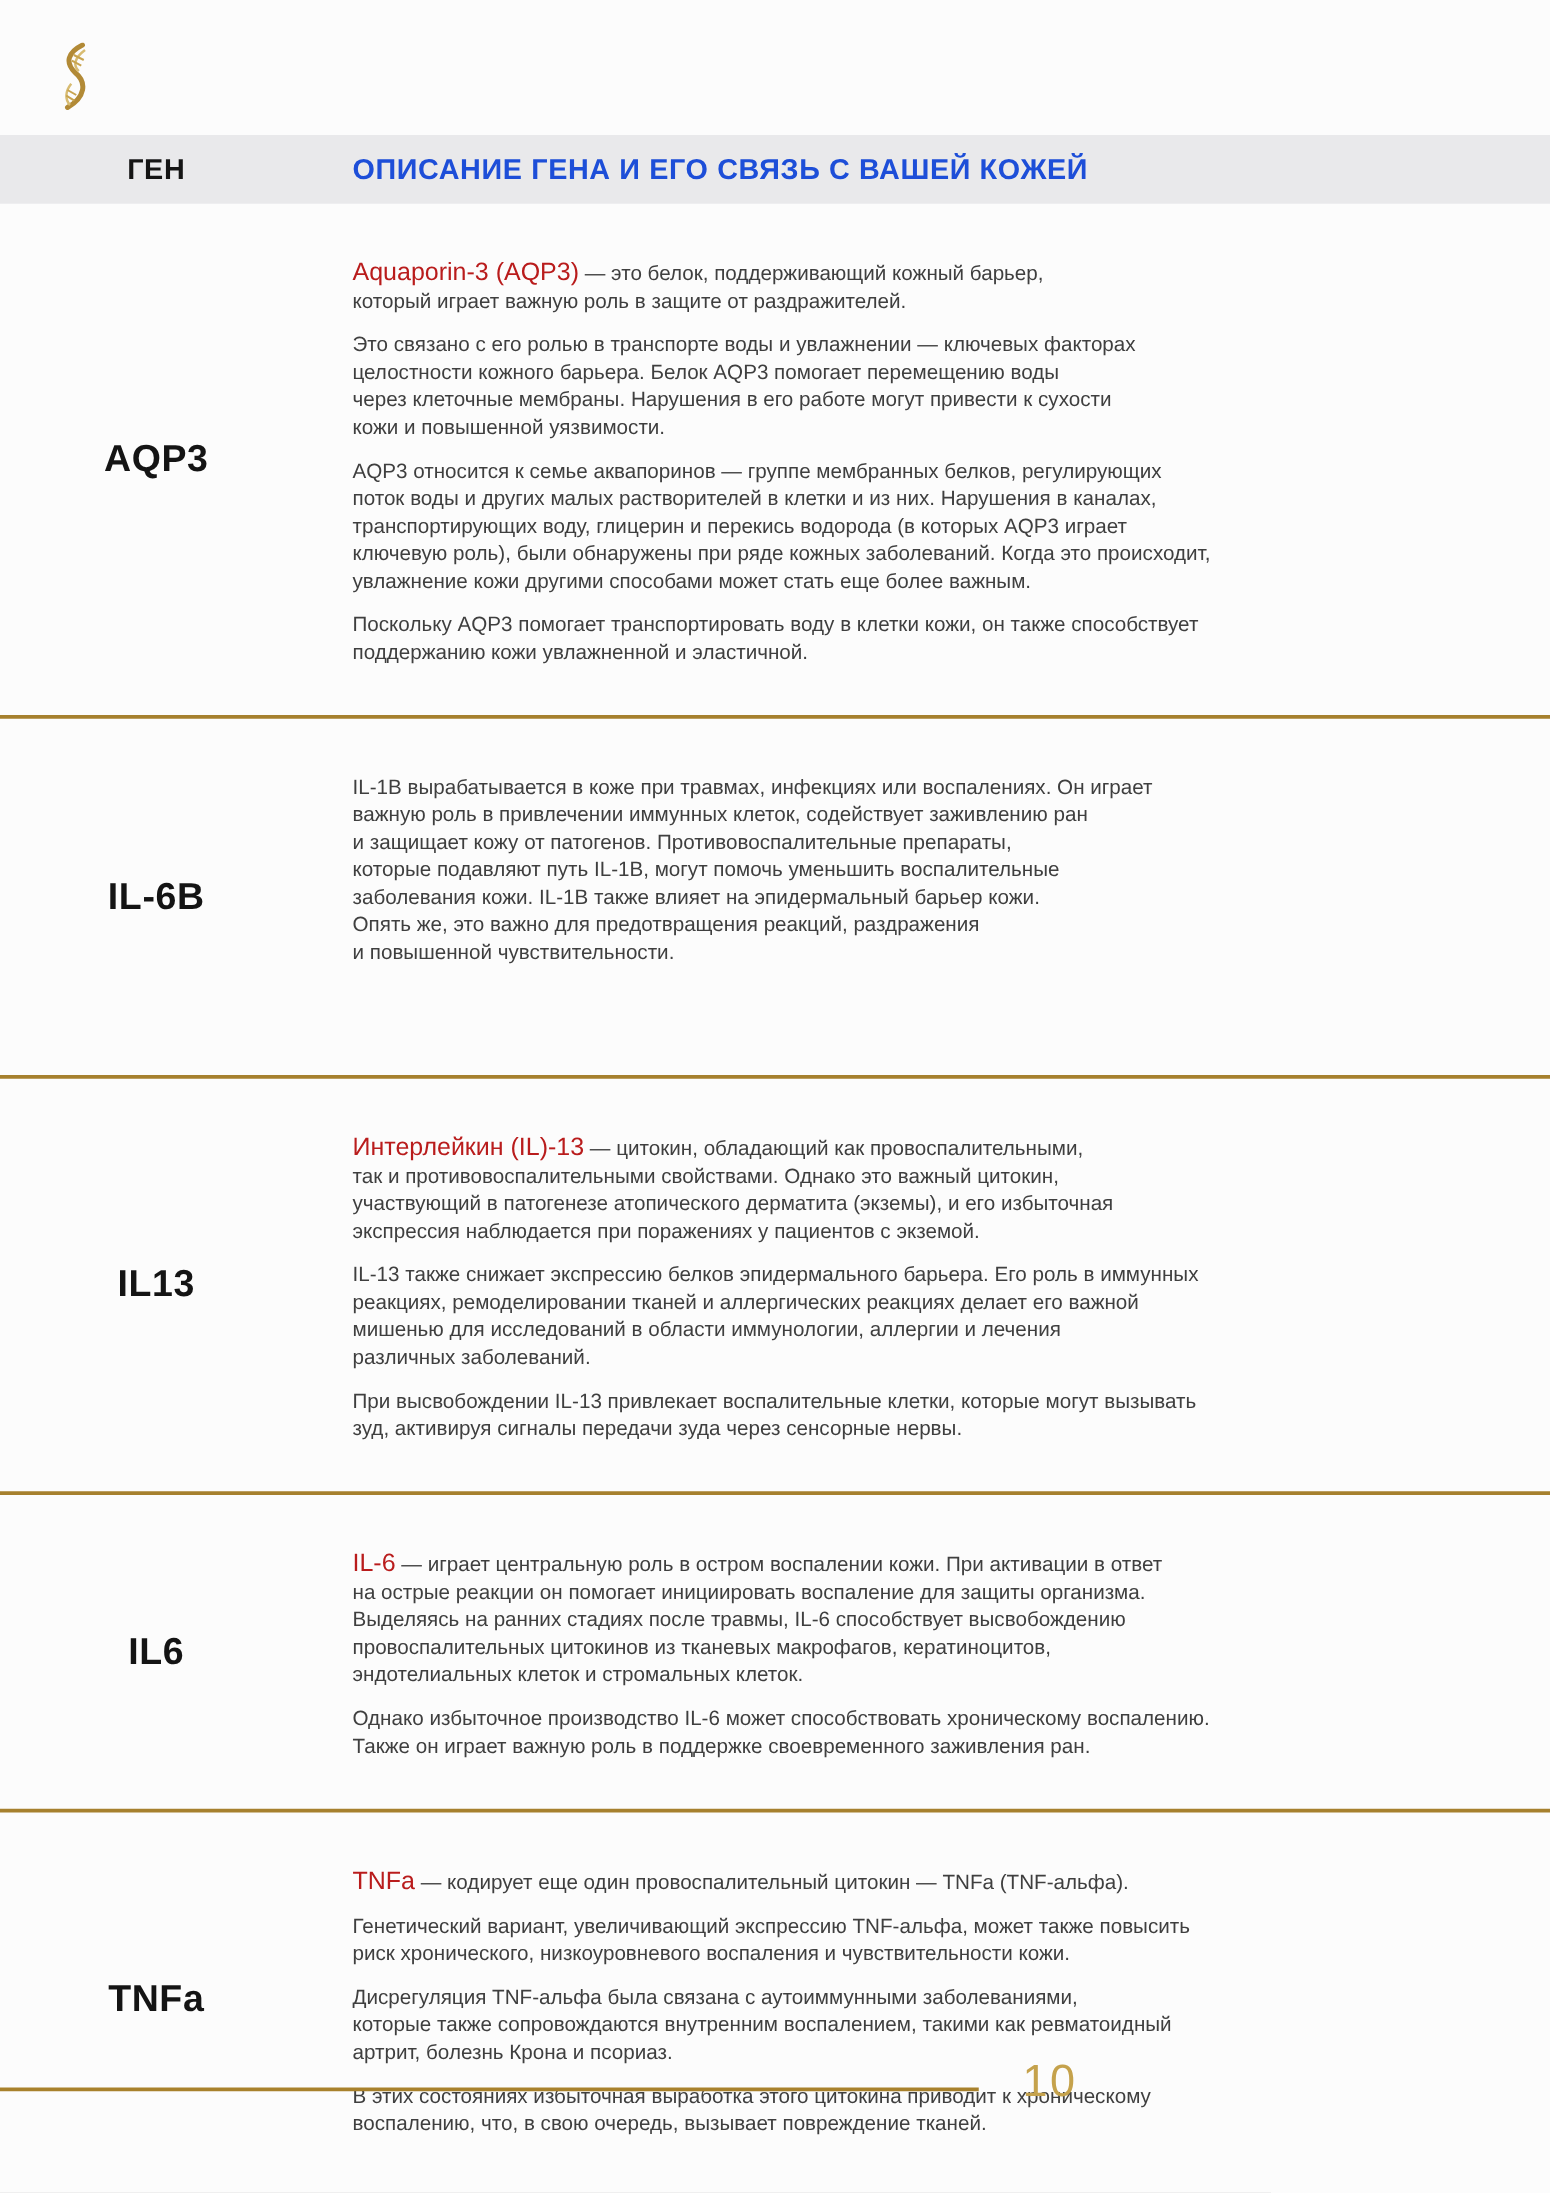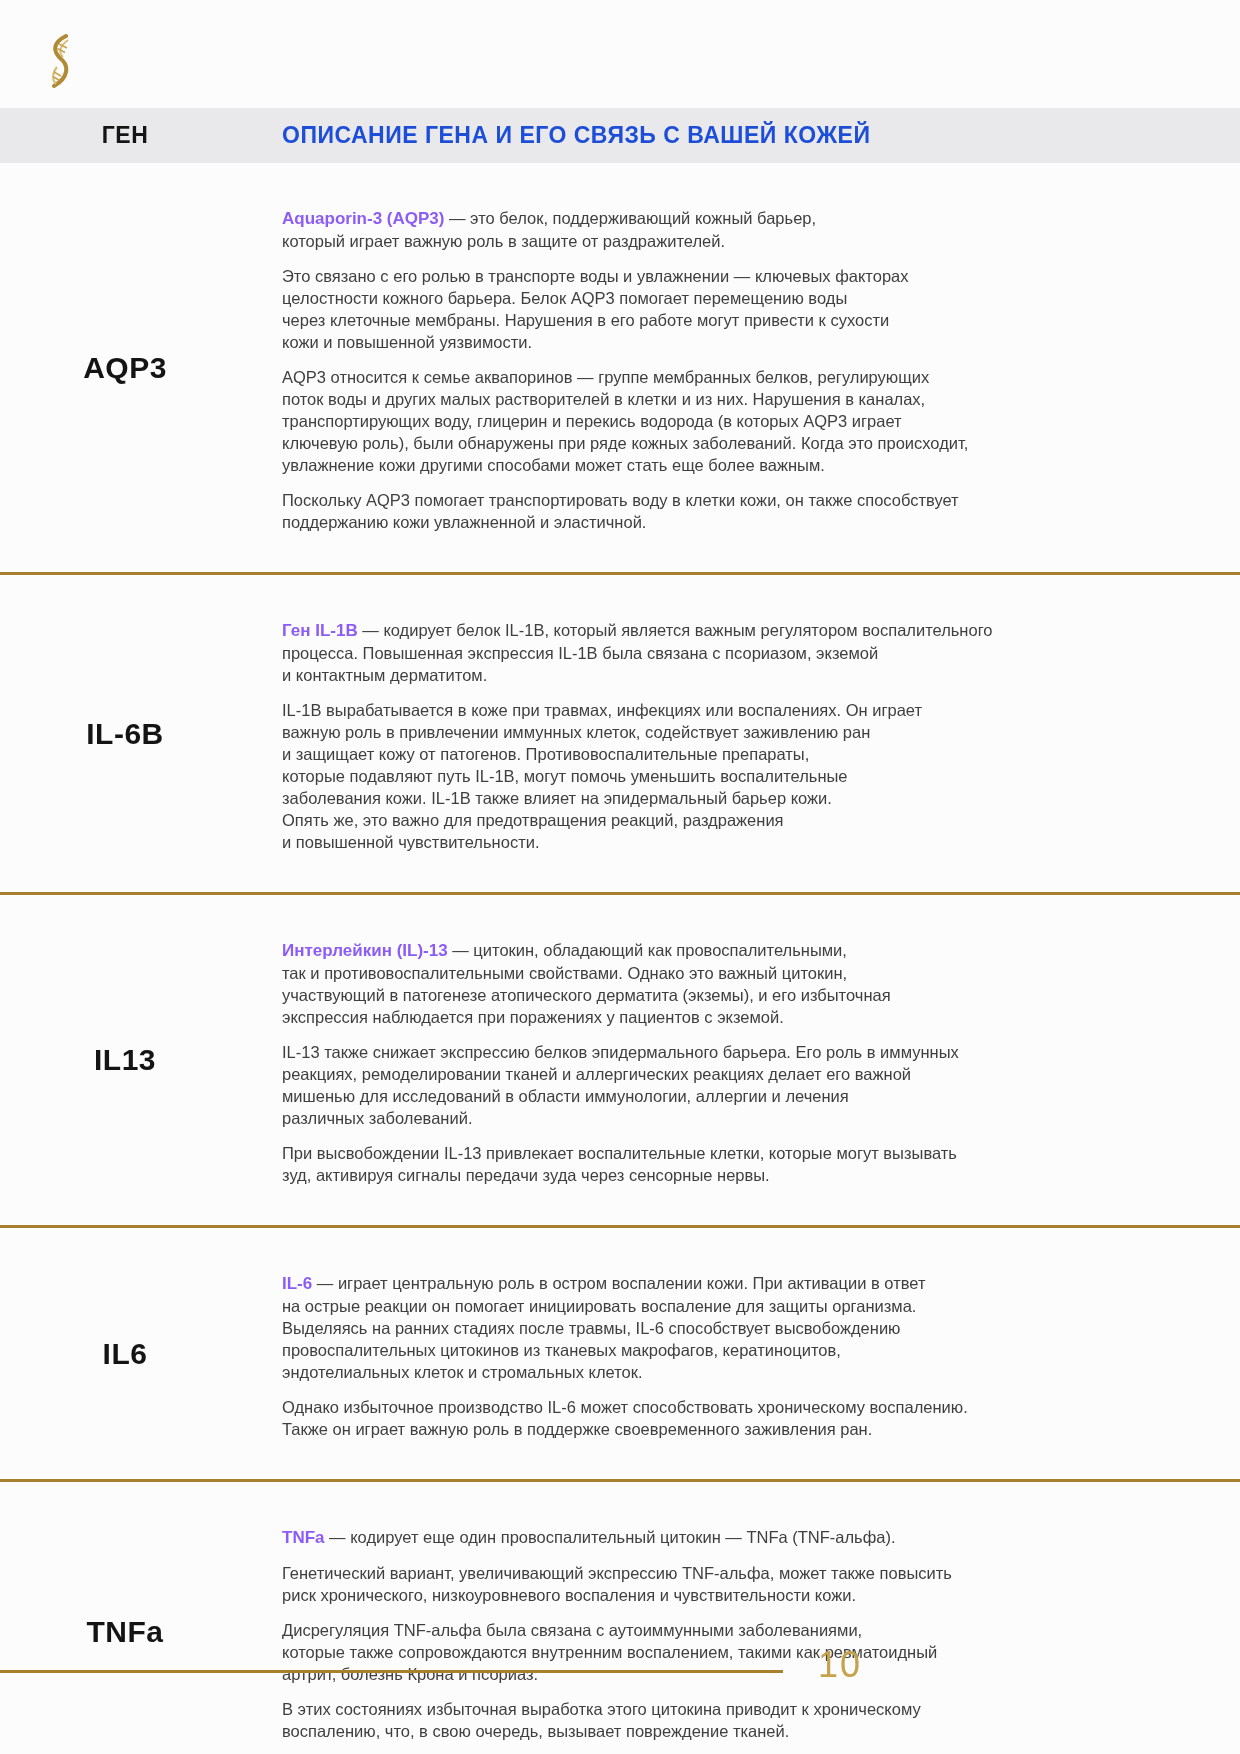--- a/index.html
+++ b/index.html
@@ -38,21 +38,21 @@
     width:250px;flex:0 0 250px;
     display:flex;align-items:center;justify-content:center;
     font-size:30px;font-weight:700;color:#141414;letter-spacing:0.5px;
   }
   .col-desc{flex:1;padding:44px 60px 26px 32px;}
   .col-desc p{
     margin:0 0 13px 0;
     font-size:16.5px;line-height:22px;color:#3f3f3f;
     white-space:pre-line;
   }
-  .lead{font-weight:700;color:#8b5cf6;font-size:17px;}
+  .lead{font-weight:400;color:#b91c1c;font-size:20px;}
   .footer-line{
     position:absolute;top:1670px;left:0;width:783px;height:3px;
     background:#a8812c;
   }
   .page-number{
     position:absolute;top:1644px;left:818px;
     font-size:36px;font-weight:300;color:#c5a24c;letter-spacing:2px;
   }
 </style>
 </head>
@@ -94,23 +94,20 @@
 ключевую роль), были обнаружены при ряде кожных заболеваний. Когда это происходит,
 увлажнение кожи другими способами может стать еще более важным.</p>
         <p>Поскольку AQP3 помогает транспортировать воду в клетки кожи, он также способствует
 поддержанию кожи увлажненной и эластичной.</p>
       </div>
     </section>
 
     <section class="row row-il1b">
       <div class="col-gene">IL-6B</div>
       <div class="col-desc">
-        <p><span class="lead">Ген IL-1B</span><span> — кодирует белок IL-1B, который является важным регулятором воспалительного
-процесса. Повышенная экспрессия IL-1B была связана с псориазом, экземой
-и контактным дерматитом.</span></p>
         <p>IL-1B вырабатывается в коже при травмах, инфекциях или воспалениях. Он играет
 важную роль в привлечении иммунных клеток, содействует заживлению ран
 и защищает кожу от патогенов. Противовоспалительные препараты,
 которые подавляют путь IL-1B, могут помочь уменьшить воспалительные
 заболевания кожи. IL-1B также влияет на эпидермальный барьер кожи.
 Опять же, это важно для предотвращения реакций, раздражения
 и повышенной чувствительности.</p>
       </div>
     </section>
 

